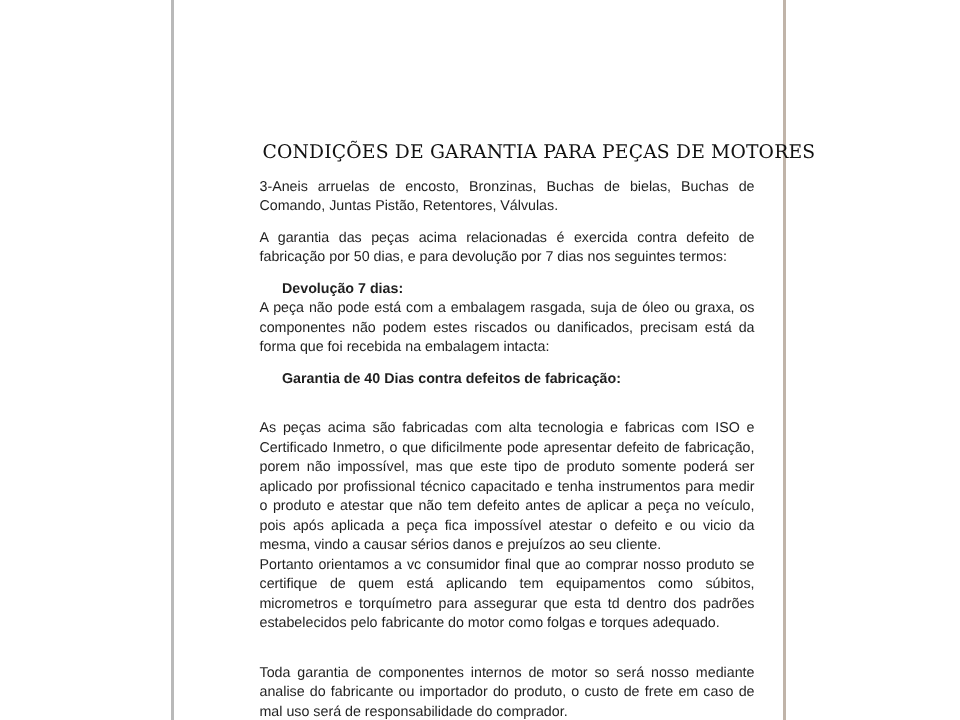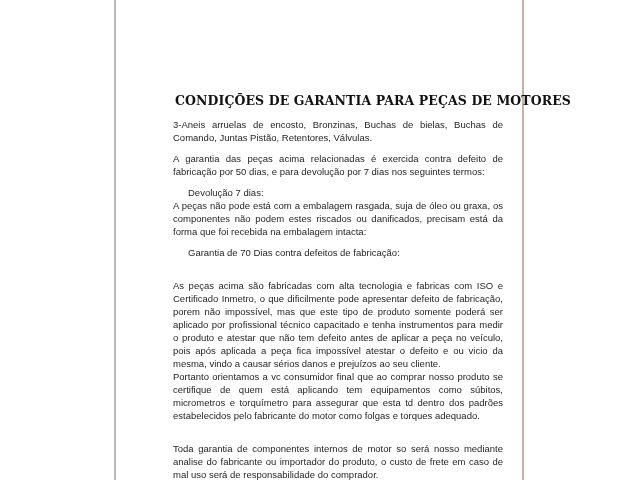--- a/index.html
+++ b/index.html
@@ -31,38 +31,38 @@
     left: 57px;
     top: 93px;
     width: 330px;
     color: #1f1f1f;
     font-size: 9.5px;
     line-height: 13px;
     text-align: justify;
   }
   .doc-title {
     font-family: "DejaVu Serif", serif;
-    font-weight: bold;
+    font-weight: normal;
     font-size: 12.5px;
     line-height: 16px;
     color: #111111;
     text-align: left;
     letter-spacing: 0.1px;
     margin: 0 0 9px 2px;
     white-space: nowrap;
   }
   .para {
     margin: 0 0 8px 0;
   }
   .para.no-gap {
     margin-bottom: 0;
     margin-top: 20px;
   }
   .sub-heading {
-    font-weight: normal;
+    font-weight: bold;
     margin: 0;
     padding-left: 15px;
   }
   .sub-heading.gap-after {
     margin-bottom: 12px;
   }
 </style>
 </head>
 <body>
 
@@ -71,23 +71,23 @@
     <div class="doc-content">
 
       <div class="doc-title">CONDIÇÕES DE GARANTIA PARA PEÇAS DE MOTORES</div>
 
       <p class="para">3-Aneis arruelas de encosto, Bronzinas, Buchas de bielas, Buchas de Comando, Juntas Pistão, Retentores, Válvulas.</p>
 
       <p class="para">A garantia das peças acima relacionadas é exercida contra defeito de fabricação por 50 dias, e para devolução por 7 dias nos seguintes termos:</p>
 
       <div class="sub-heading">Devolução 7 dias:</div>
 
-      <p class="para">A peças não pode está com a embalagem rasgada, suja de óleo ou graxa, os componentes não podem estes riscados ou danificados, precisam está da forma que foi recebida na embalagem intacta:</p>
+      <p class="para">A peça não pode está com a embalagem rasgada, suja de óleo ou graxa, os componentes não podem estes riscados ou danificados, precisam está da forma que foi recebida na embalagem intacta:</p>
 
-      <div class="sub-heading gap-after">Garantia de 70 Dias contra defeitos de fabricação:</div>
+      <div class="sub-heading gap-after">Garantia de 40 Dias contra defeitos de fabricação:</div>
 
       <p class="para no-gap">As peças acima são fabricadas com alta tecnologia e fabricas com ISO e Certificado Inmetro, o que dificilmente pode apresentar defeito de fabricação, porem não impossível, mas que este tipo de produto somente poderá ser aplicado por profissional técnico capacitado e tenha instrumentos para medir o produto e atestar que não tem defeito antes de aplicar a peça no veículo, pois após aplicada a peça fica impossível atestar o defeito e ou vicio da mesma, vindo a causar sérios danos e prejuízos ao seu cliente.</p>
 
       <p class="para">Portanto orientamos a vc consumidor final que ao comprar nosso produto se certifique de quem está aplicando tem equipamentos como súbitos, micrometros e torquímetro para assegurar que esta td dentro dos padrões estabelecidos pelo fabricante do motor como folgas e torques adequado.</p>
 
       <p class="para no-gap">Toda garantia de componentes internos de motor so será nosso mediante analise do fabricante ou importador do produto, o custo de frete em caso de mal uso será de responsabilidade do comprador.</p>
 
     </div>
   </div>
 </div>

